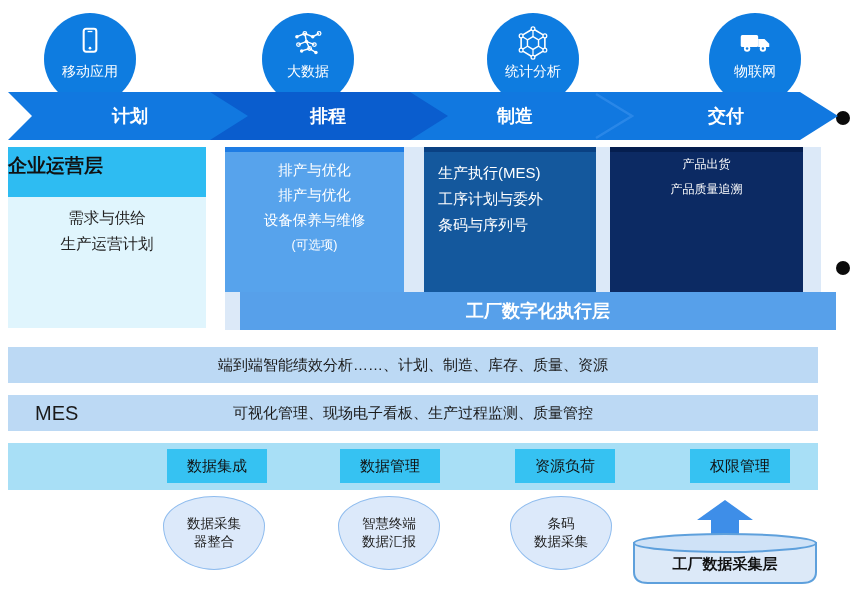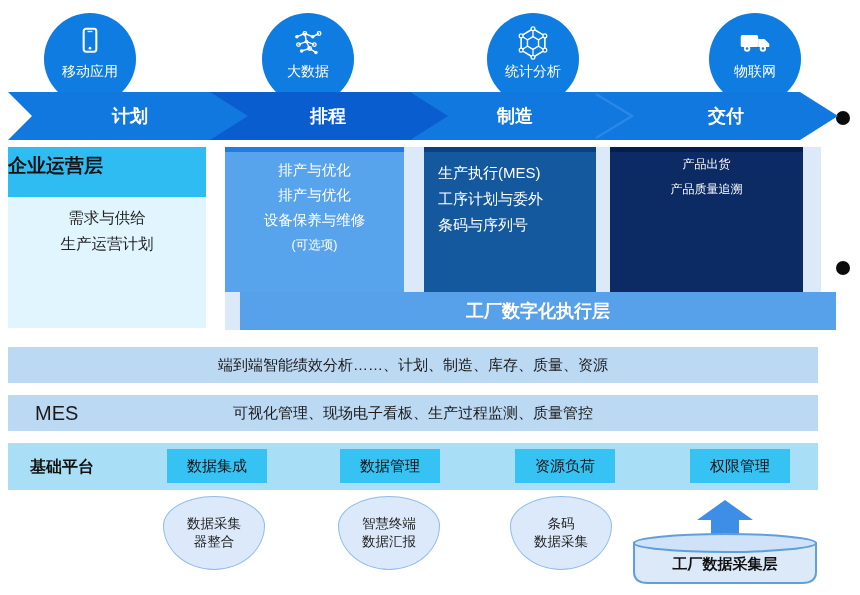--- a/index.html
+++ b/index.html
@@ -199,21 +199,20 @@
   <div class="hbar bar-analysis">
     <span>端到端智能绩效分析……、计划、制造、库存、质量、资源</span>
   </div>
 
   <div class="hbar bar-mes">
     <span class="mes-label">MES</span>
     <span>可视化管理、现场电子看板、生产过程监测、质量管控</span>
   </div>
 
   <div class="hbar bar-platform">
-    <div class="platform-title">基础平台</div>
     <div class="badge bg1">数据集成</div>
     <div class="badge bg2">数据管理</div>
     <div class="badge bg3">资源负荷</div>
     <div class="badge bg4">权限管理</div>
   </div>
 
   <div class="oval ov1">
     <div>数据采集</div>
     <div>器整合</div>
   </div>

